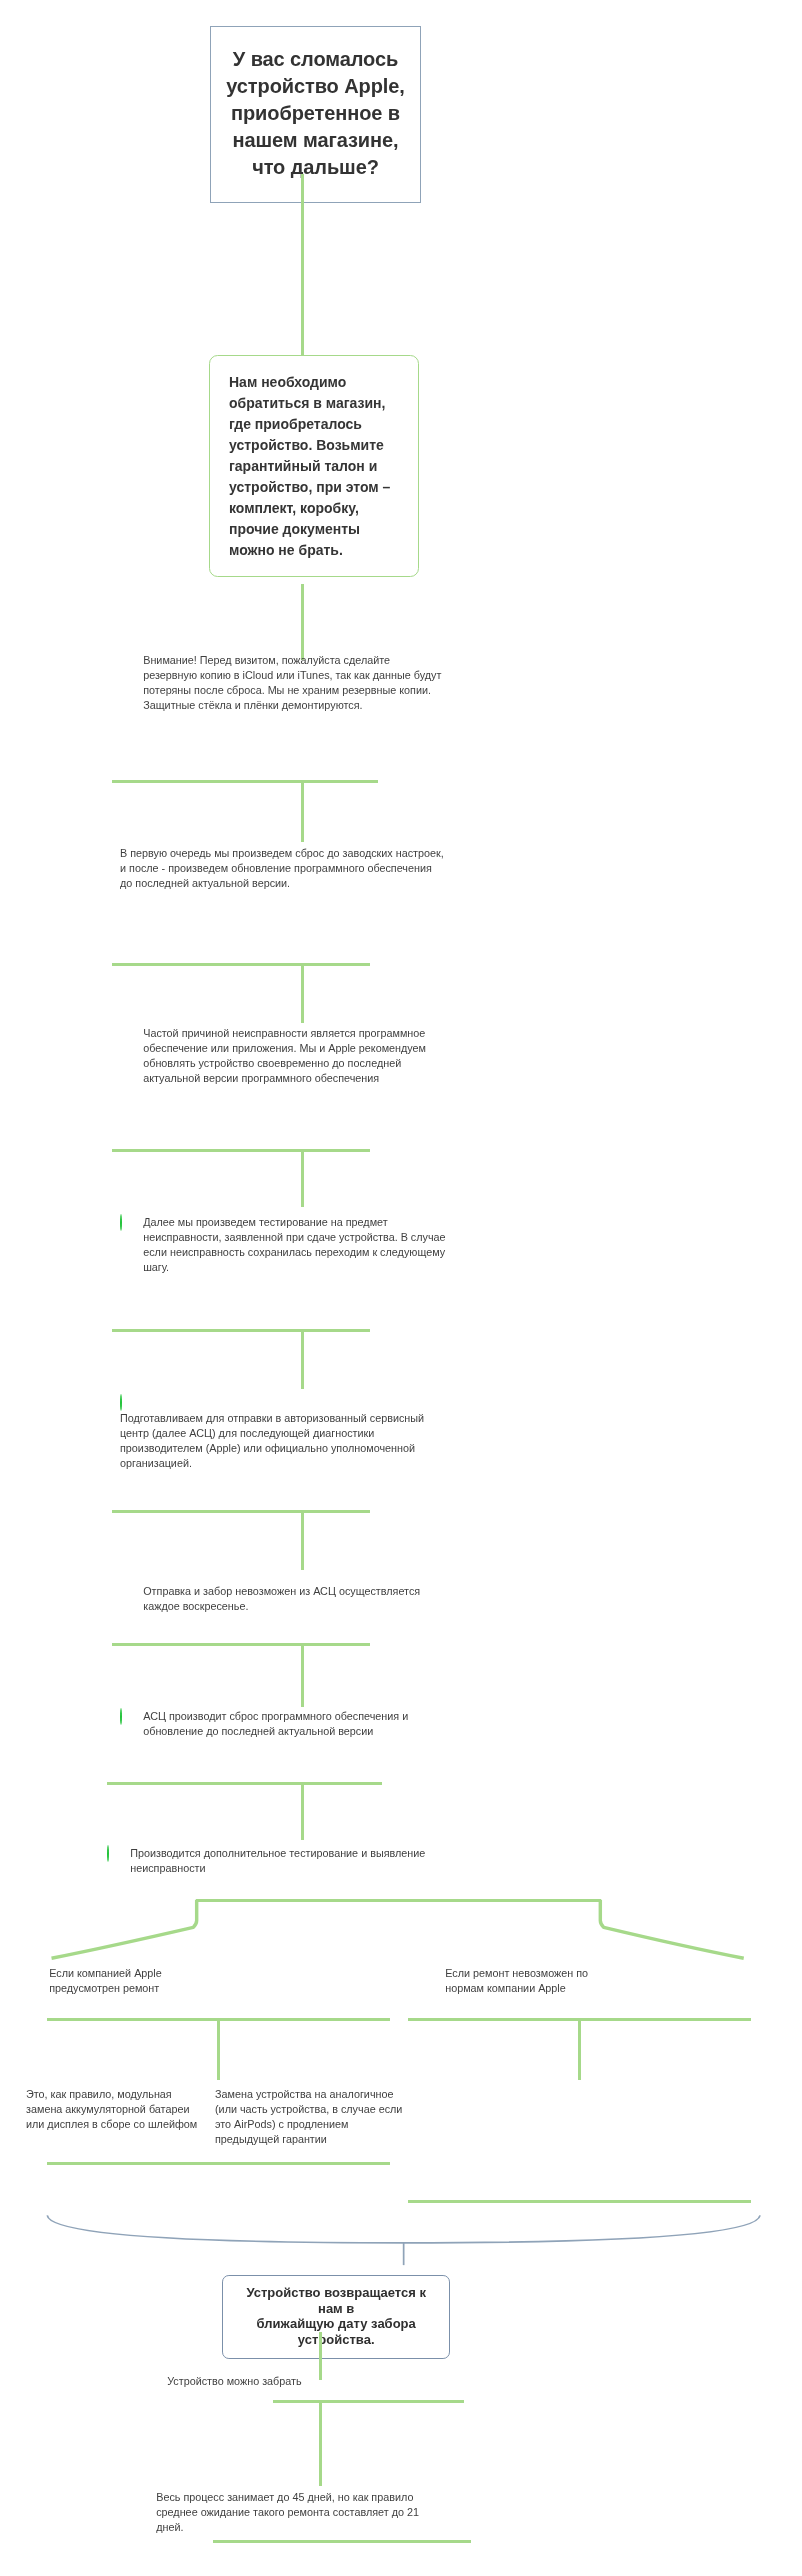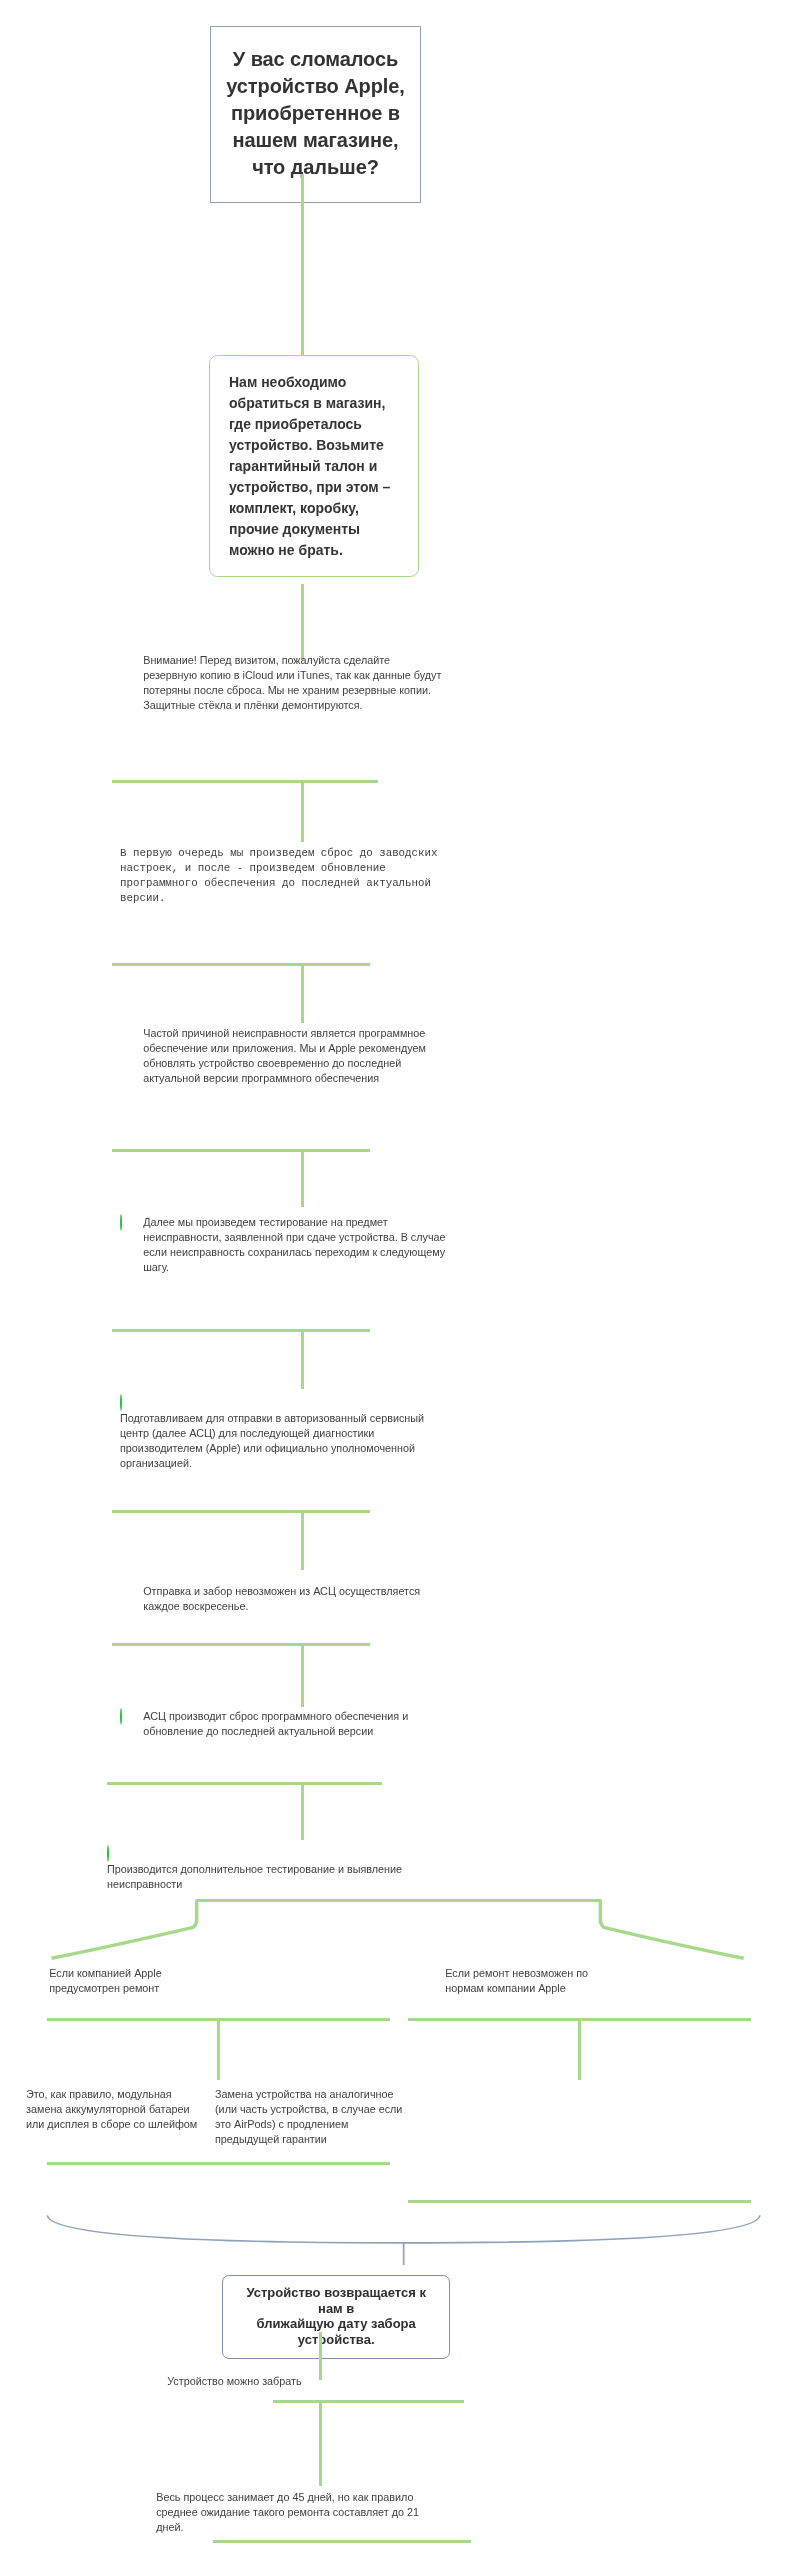--- a/index.html
+++ b/index.html
@@ -175,21 +175,21 @@
 
   <div class="vline" style="left:301px; top:584px; height:76px;"></div>
 
   <div class="row" style="left:120px; top:653px; width:326px;">
     <span class="icon"><span class="ic-warn"></span></span>
     <span class="txt">Внимание! Перед визитом, пожалуйста сделайте резервную копию в iCloud или iTunes,  так как данные будут потеряны после сброса. Мы не храним резервные копии. Защитные стёкла и плёнки демонтируются.</span>
   </div>
   <div class="hrule" style="left:112px; top:780px; width:266px;"></div>
   <div class="vline" style="left:301px; top:780px; height:62px;"></div>
 
-  <div class="row noicon" style="left:120px; top:846px; width:326px;font-family:Liberation Mono, monospace;">
+  <div class="row noicon" style="left:120px; top:846px; width:326px;">
     <span class="txt">В первую очередь мы произведем сброс до заводских настроек, и после - произведем обновление программного обеспечения до последней актуальной версии.</span>
   </div>
   <div class="hrule" style="left:112px; top:963px; width:258px;"></div>
   <div class="vline" style="left:301px; top:963px; height:60px;"></div>
 
   <div class="row" style="left:120px; top:1026px; width:326px;">
     <span class="icon"><span class="ic-warn"></span></span>
     <span class="txt">Частой причиной неисправности является программное обеспечение или приложения. Мы и Apple рекомендуем обновлять устройство своевременно до последней актуальной версии программного обеспечения</span>
   </div>
   <div class="hrule" style="left:112px; top:1149px; width:258px;"></div>
@@ -216,21 +216,21 @@
   <div class="hrule" style="left:112px; top:1643px; width:258px;"></div>
   <div class="vline" style="left:301px; top:1643px; height:64px;"></div>
 
   <div class="row" style="left:120px; top:1709px; width:326px;">
     <span class="icon"><span class="ic-pie q50"><i></i></span></span>
     <span class="txt">АСЦ производит сброс программного обеспечения и обновление до последней актуальной версии</span>
   </div>
   <div class="hrule" style="left:107px; top:1782px; width:275px;"></div>
   <div class="vline" style="left:301px; top:1782px; height:58px;"></div>
 
-  <div class="row" style="left:107px; top:1846px; width:343px;flex-direction:column;">
+  <div class="row" style="left:107px; top:1846px; width:343px;">
     <span class="icon"><span class="ic-pie q25"><i></i></span></span>
     <span class="txt">Производится дополнительное тестирование и выявление неисправности</span>
   </div>
   <div class="hrule" style="left:196px; top:1899px; width:405px;"></div>
 
   <svg style="position:absolute;left:0;top:1898px;width:803px;height:69px;" viewBox="0 0 935 80" width="803" height="69">
     <path d="M229,2 L229,26 Q229,30 225,34 Q130,56 60,70" fill="none" stroke="#a6d98a" stroke-width="4"></path>
     <path d="M699,2 L699,26 Q699,30 703,34 Q795,56 866,70" fill="none" stroke="#a6d98a" stroke-width="4"></path>
   </svg>
 

